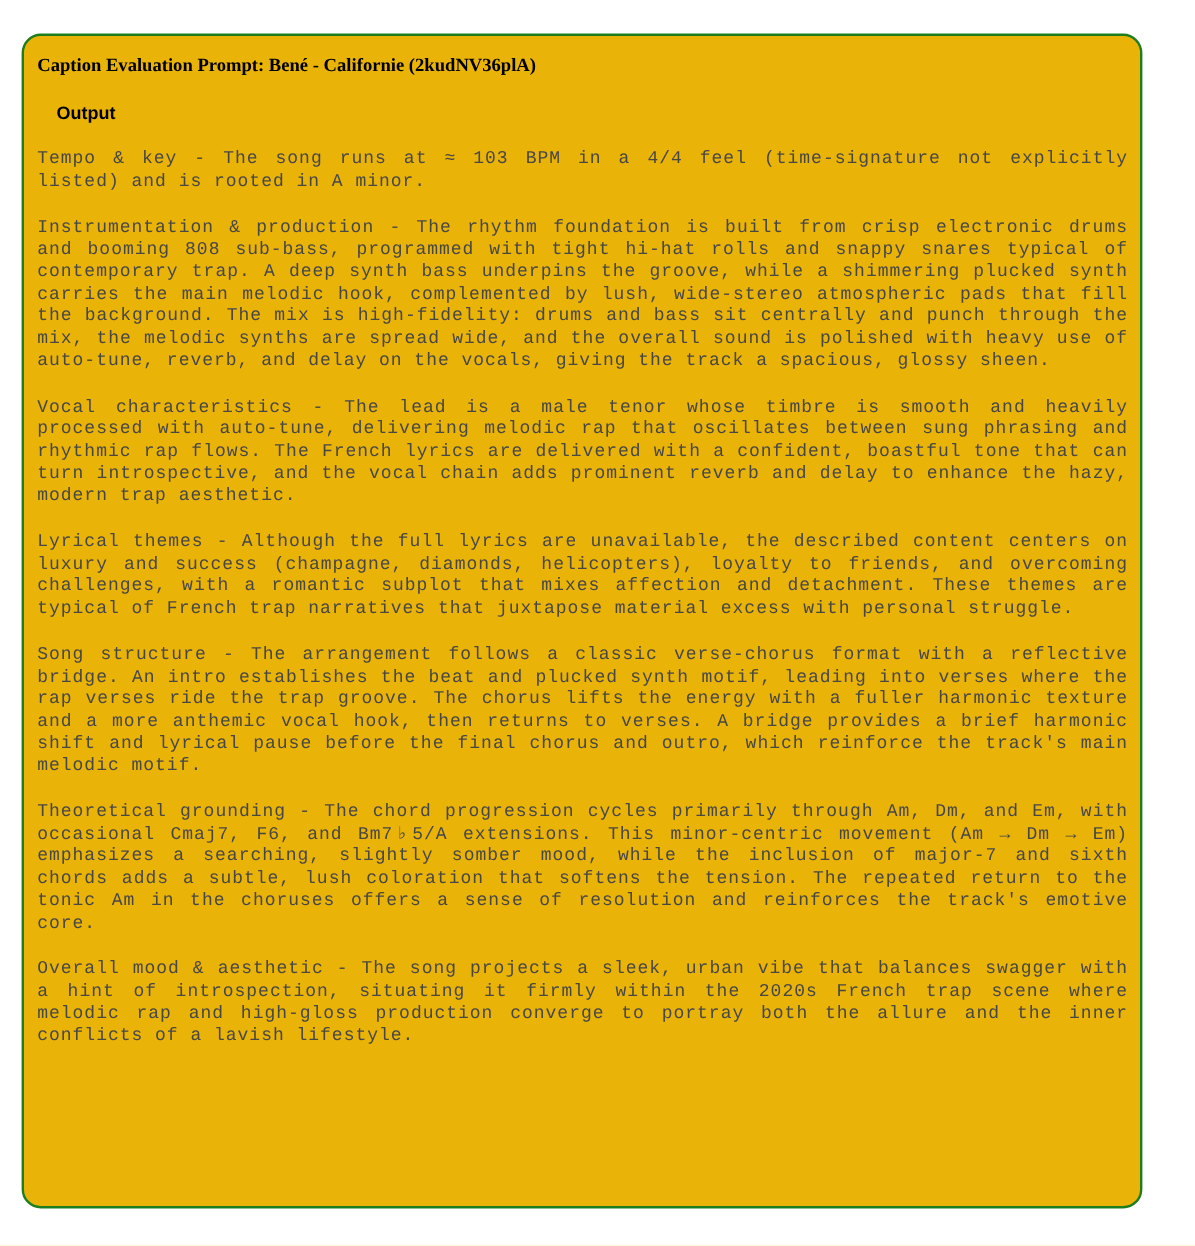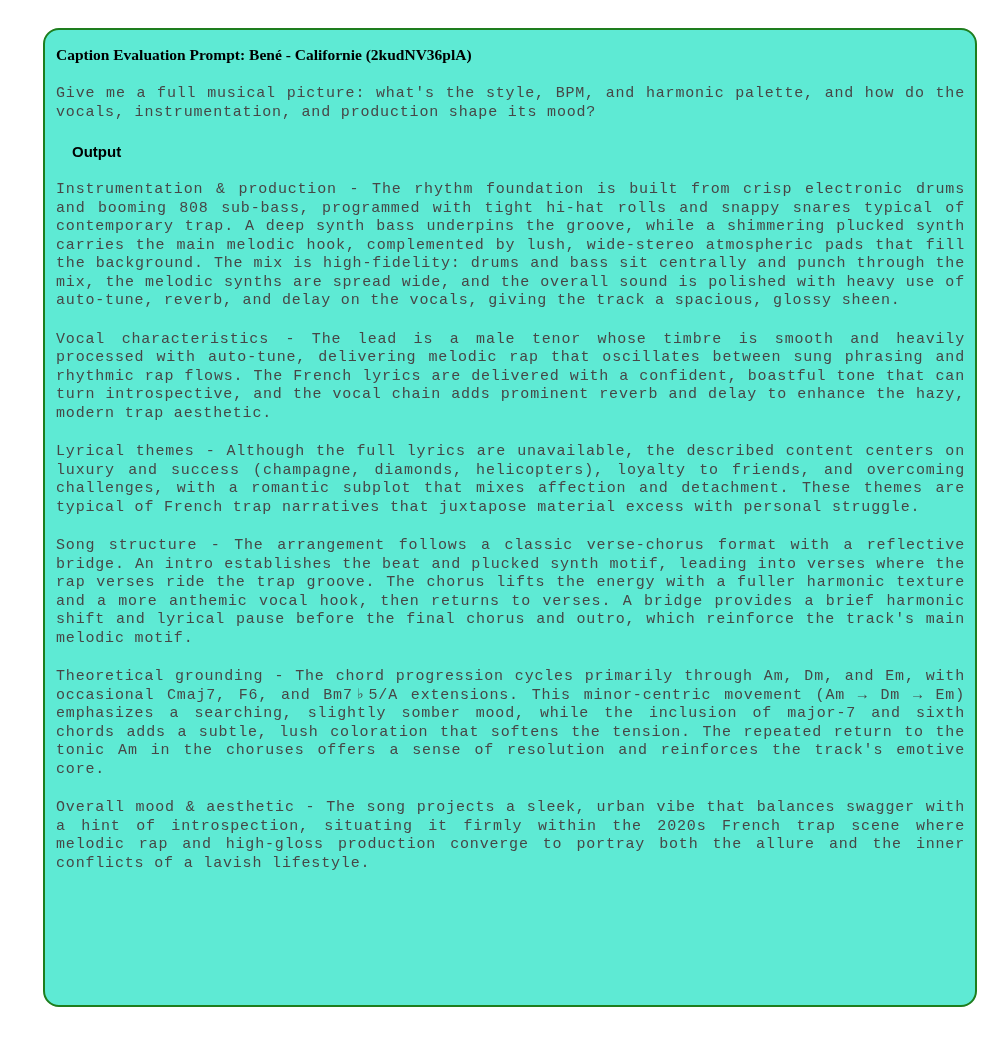--- a/index.html
+++ b/index.html
@@ -8,29 +8,29 @@
     background: #ffffff;
   }
   body {
     width: 996px;
     height: 1038px;
     position: relative;
     overflow: hidden;
   }
   .frame {
     position: absolute;
-    left: 43px;
+    left: 18px;
     top: 28px;
     width: 934px;
     height: 979px;
     box-sizing: border-box;
     border: 2px solid #1e7e1e;
     border-radius: 16px;
     padding: 15px 10px 0 11px;
-    background: #5eead4;
+    background: #eab308;
     overflow: hidden;
   }
   .doc-title {
     font-family: "Liberation Serif", serif;
     font-weight: bold;
     font-size: 15.5px;
     line-height: 19px;
     color: #000000;
     margin: 0 0 21px 0;
   }
@@ -50,21 +50,21 @@
     color: #474747;
     text-align: justify;
     margin: 0 0 20px 0;
   }
 </style>
 </head>
 <body>
 
 <div class="frame">
   <h1 class="doc-title">Caption Evaluation Prompt: Bené - Californie (2kudNV36plA)</h1>
-  <p class="mono">Give me a full musical picture: what's the style, BPM, and harmonic palette, and how do the vocals, instrumentation, and production shape its mood?</p>
   <h2 class="section-heading">Output</h2>
+  <p class="mono">Tempo &amp; key - The song runs at ≈ 103 BPM in a 4/4 feel (time-signature not explicitly listed) and is rooted in A minor.</p>
   <p class="mono">Instrumentation &amp; production - The rhythm foundation is built from crisp electronic drums and booming 808 sub-bass, programmed with tight hi-hat rolls and snappy snares typical of contemporary trap. A deep synth bass underpins the groove, while a shimmering plucked synth carries the main melodic hook, complemented by lush, wide-stereo atmospheric pads that fill the background. The mix is high-fidelity: drums and bass sit centrally and punch through the mix, the melodic synths are spread wide, and the overall sound is polished with heavy use of auto-tune, reverb, and delay on the vocals, giving the track a spacious, glossy sheen.</p>
   <p class="mono">Vocal characteristics - The lead is a male tenor whose timbre is smooth and heavily processed with auto-tune, delivering melodic rap that oscillates between sung phrasing and rhythmic rap flows. The French lyrics are delivered with a confident, boastful tone that can turn introspective, and the vocal chain adds prominent reverb and delay to enhance the hazy, modern trap aesthetic.</p>
   <p class="mono">Lyrical themes - Although the full lyrics are unavailable, the described content centers on luxury and success (champagne, diamonds, helicopters), loyalty to friends, and overcoming challenges, with a romantic subplot that mixes affection and detachment. These themes are typical of French trap narratives that juxtapose material excess with personal struggle.</p>
   <p class="mono">Song structure - The arrangement follows a classic verse-chorus format with a reflective bridge. An intro establishes the beat and plucked synth motif, leading into verses where the rap verses ride the trap groove. The chorus lifts the energy with a fuller harmonic texture and a more anthemic vocal hook, then returns to verses. A bridge provides a brief harmonic shift and lyrical pause before the final chorus and outro, which reinforce the track's main melodic motif.</p>
   <p class="mono">Theoretical grounding - The chord progression cycles primarily through Am, Dm, and Em, with occasional Cmaj7, F6, and Bm7♭5/A extensions. This minor-centric movement (Am → Dm → Em) emphasizes a searching, slightly somber mood, while the inclusion of major-7 and sixth chords adds a subtle, lush coloration that softens the tension. The repeated return to the tonic Am in the choruses offers a sense of resolution and reinforces the track's emotive core.</p>
   <p class="mono">Overall mood &amp; aesthetic - The song projects a sleek, urban vibe that balances swagger with a hint of introspection, situating it firmly within the 2020s French trap scene where melodic rap and high-gloss production converge to portray both the allure and the inner conflicts of a lavish lifestyle.</p>
 </div>
 
 </body></html>

